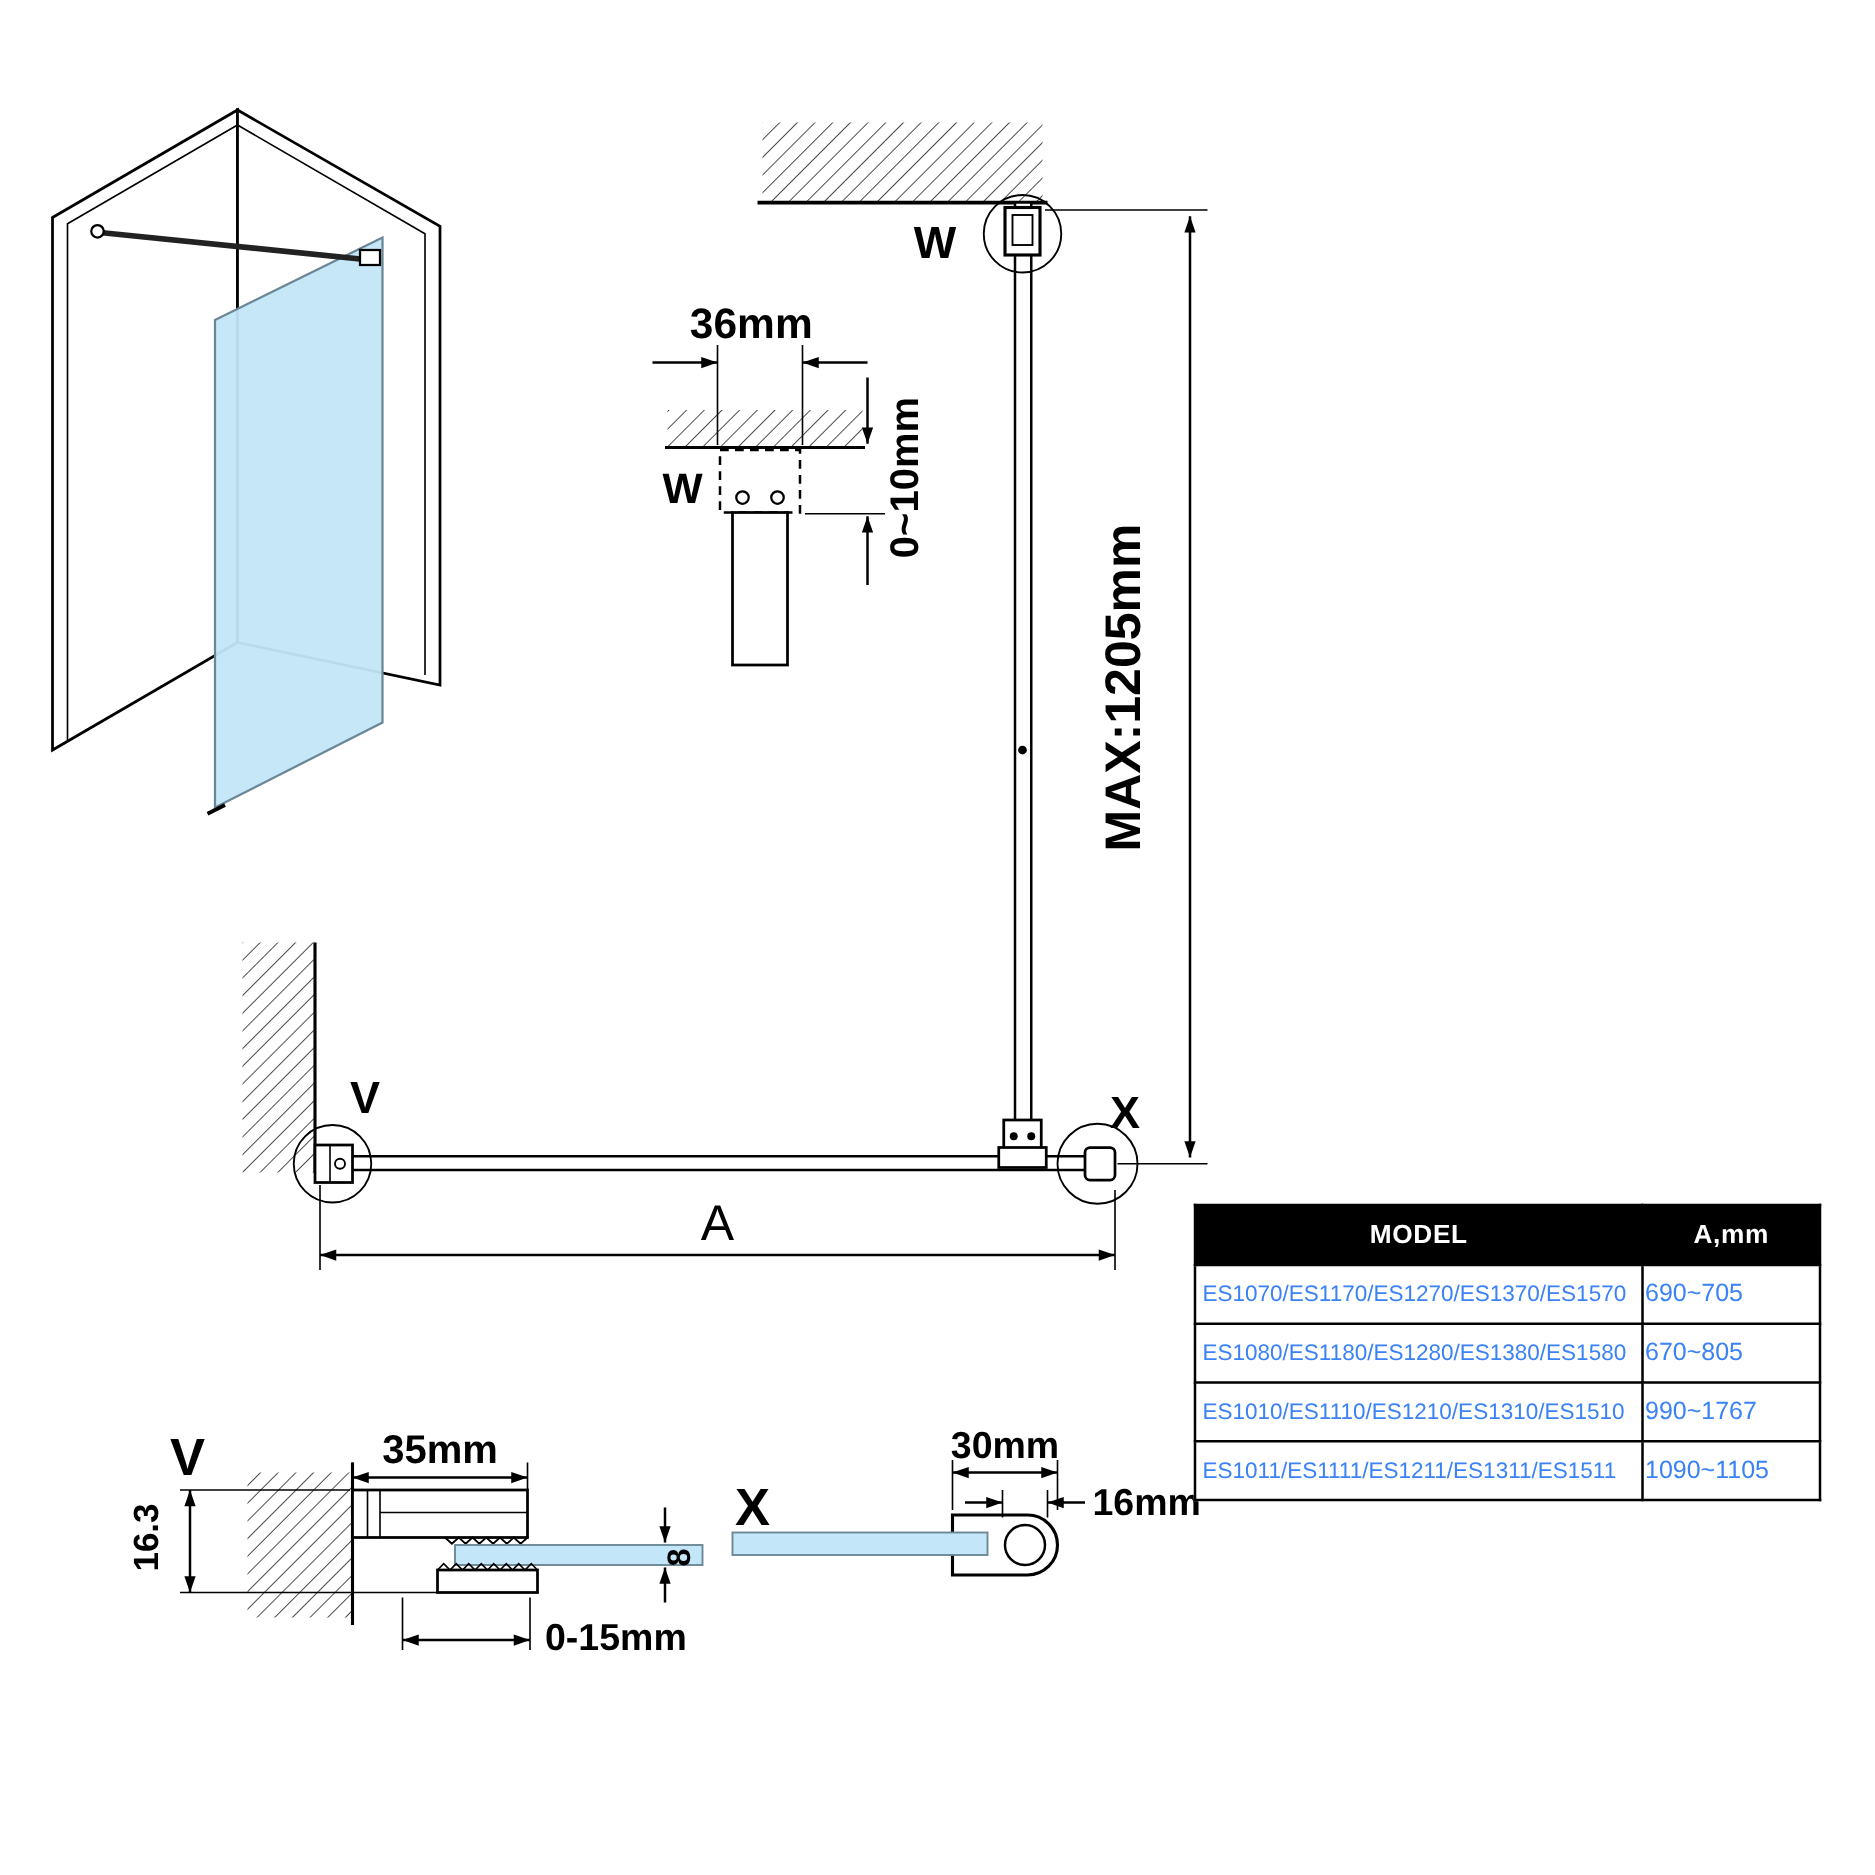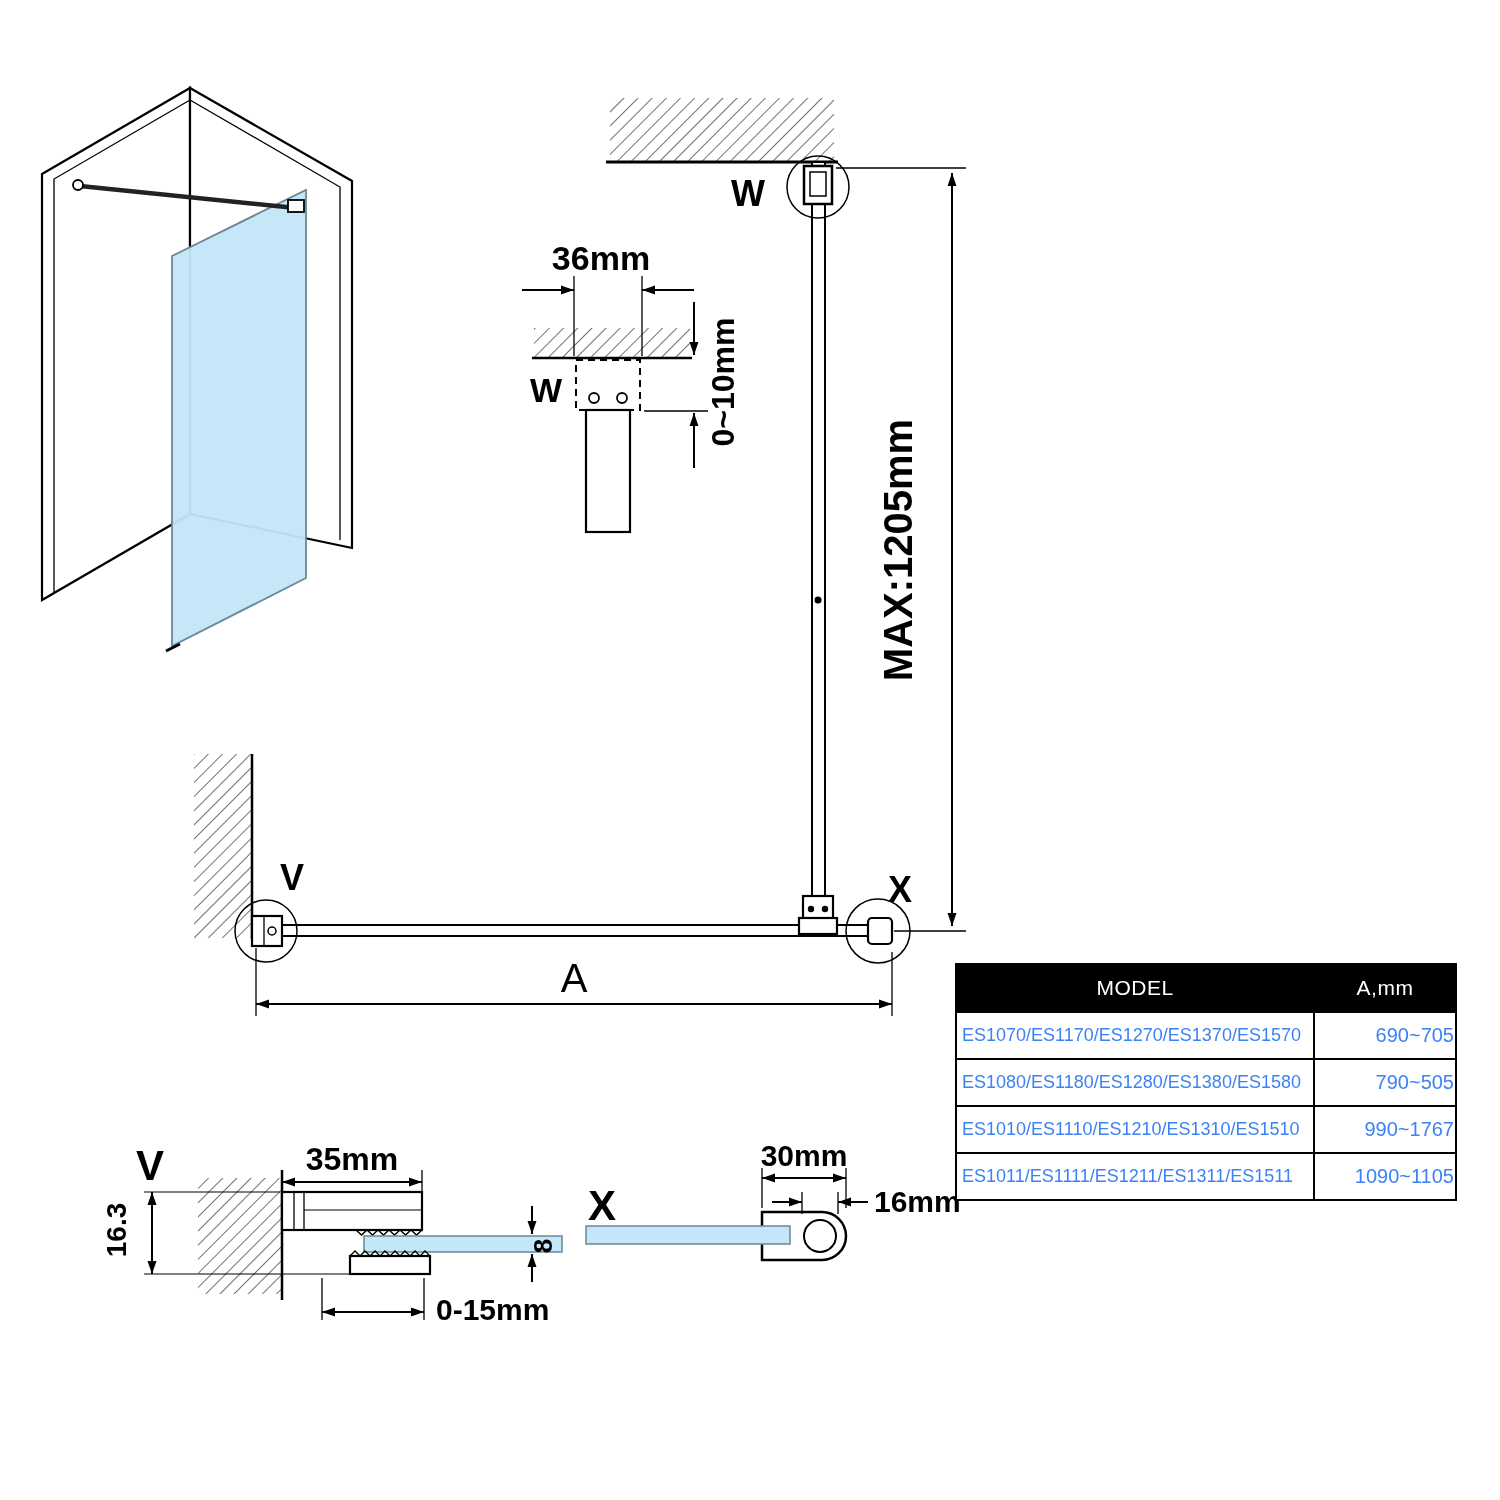--- a/index.html
+++ b/index.html
@@ -10,26 +10,26 @@
   #drawing{position:absolute;left:0;top:0;}
   .t{font-family:"Liberation Sans",sans-serif;font-weight:bold;fill:#000;}
   .t-light{font-family:"Liberation Sans",sans-serif;font-weight:normal;fill:#000;}
   .ln{stroke:#000;fill:none;}
   .spec-table{
     position:absolute;left:955px;top:963px;width:500px;
     border-collapse:collapse;table-layout:fixed;background:#fff;
   }
   .spec-table th,.spec-table td{border:2px solid #000;}
   .spec-table thead th{
-    background:#000;color:#fff;font-size:21px;font-weight:normal;
+    background:#000;color:#fff;font-size:21px;font-weight:bold;
     height:44px;text-align:center;letter-spacing:0.5px;
   }
   .spec-table td{height:43px;font-size:18px;color:#3b82f6;}
   .spec-table td.model{padding-left:5px;text-align:left;white-space:nowrap;}
-  .spec-table td.aval{text-align:right;font-size:20px;}
+  .spec-table td.aval{text-align:left;font-size:20px;}
 </style>
 </head>
 <body>
 
 <svg id="drawing" width="1500" height="1500" viewBox="0 0 1500 1500">
   <defs>
     <pattern id="hatch" patternUnits="userSpaceOnUse" width="10" height="10" patternTransform="rotate(45)">
       <line x1="0" y1="0" x2="0" y2="10" stroke="#111" stroke-width="1.2"></line>
     </pattern>
     <marker id="arw" markerUnits="userSpaceOnUse" markerWidth="16" markerHeight="12" viewBox="0 0 16 12" refX="15" refY="6" orient="auto-start-reverse">
@@ -184,21 +184,21 @@
       <th>A,mm</th>
     </tr>
   </thead>
   <tbody>
     <tr>
       <td class="model">ES1070/ES1170/ES1270/ES1370/ES1570</td>
       <td class="aval">690~705</td>
     </tr>
     <tr>
       <td class="model">ES1080/ES1180/ES1280/ES1380/ES1580</td>
-      <td class="aval">790~505</td>
+      <td class="aval">670~805</td>
     </tr>
     <tr>
       <td class="model">ES1010/ES1110/ES1210/ES1310/ES1510</td>
       <td class="aval">990~1767</td>
     </tr>
     <tr>
       <td class="model">ES1011/ES1111/ES1211/ES1311/ES1511</td>
       <td class="aval">1090~1105</td>
     </tr>
   </tbody>

